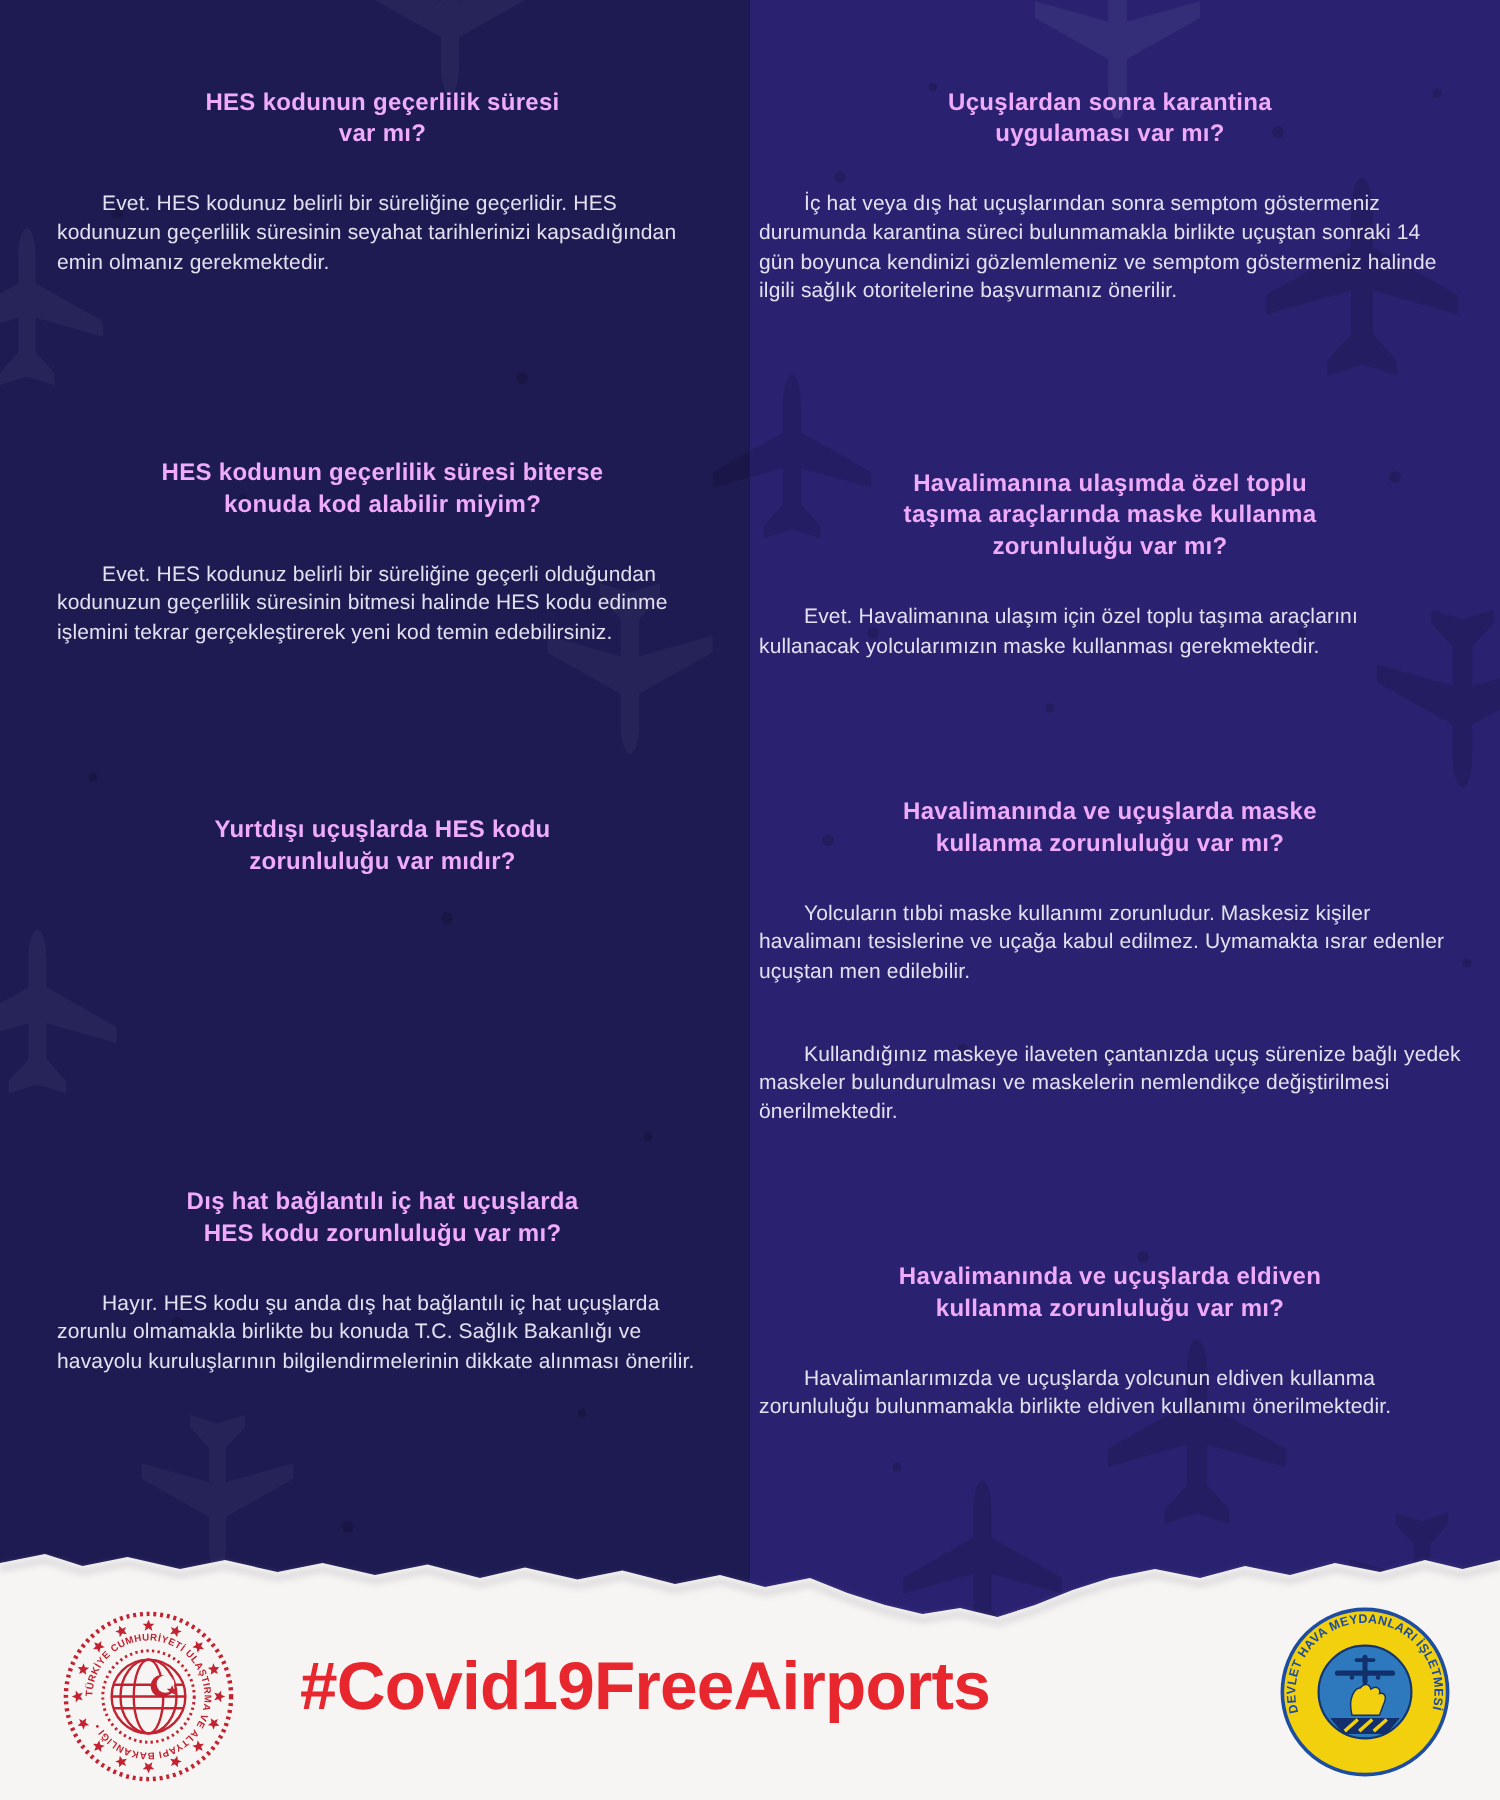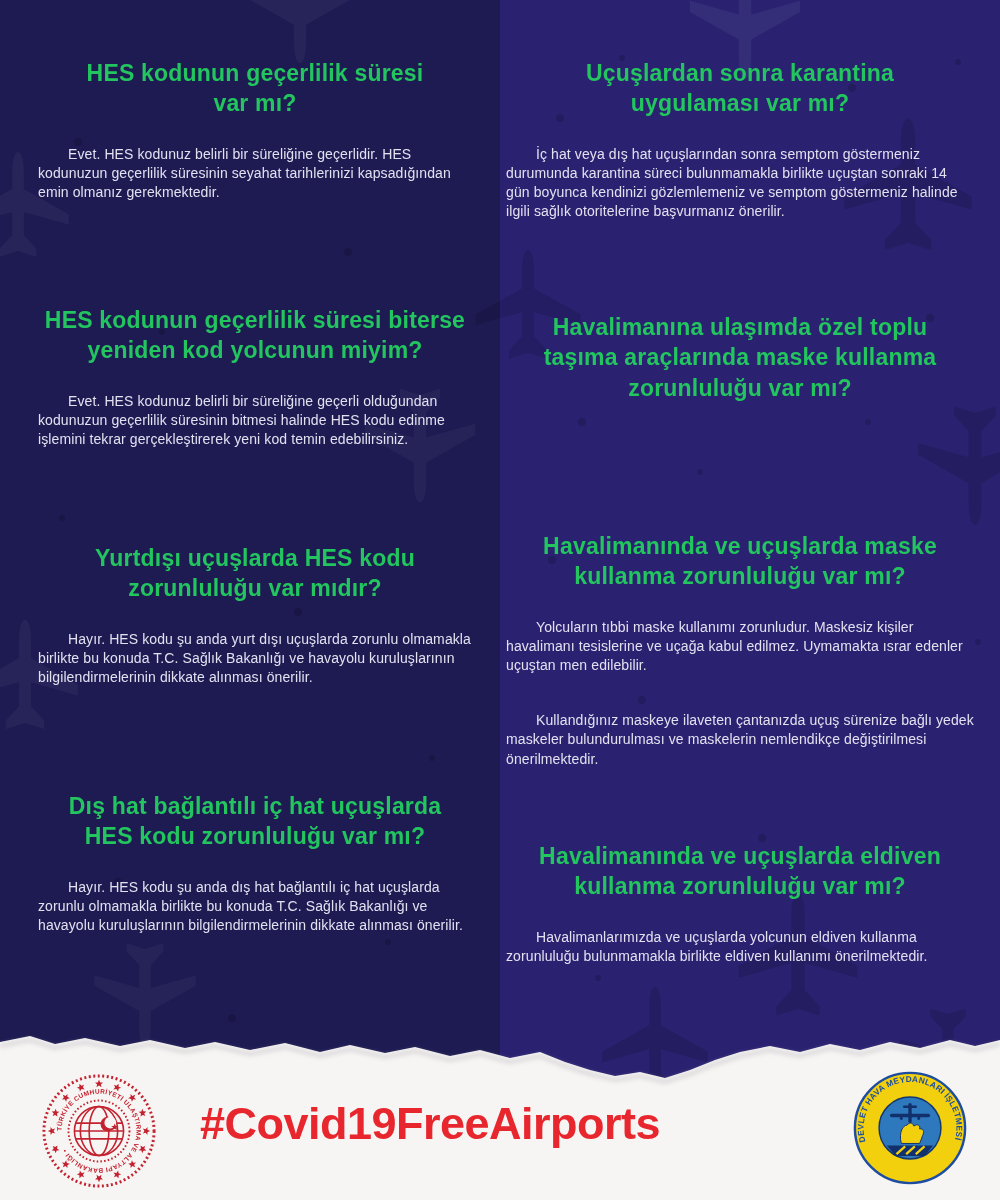--- a/index.html
+++ b/index.html
@@ -9,21 +9,21 @@
   }
   .col{position:absolute;top:0;height:1200px;}
   .col.left{left:0;width:500px;background:#1e1b53;}
   .col.right{left:500px;width:500px;background:#2a2271;}
   .pattern{position:absolute;left:0;top:0;z-index:1;pointer-events:none;}
   .faq-layer{position:absolute;left:0;top:0;width:1000px;height:1200px;z-index:2;}
   .qa{position:absolute;}
   .qa.lcol{left:38px;width:434px;}
   .qa.rcol{left:506px;width:468px;}
   .q{
-    margin:0;color:#22c55e;font-size:23px;font-weight:700;line-height:1.32;
+    margin:0;color:#f0abfc;font-size:16px;font-weight:700;line-height:1.32;
     text-align:center;white-space:pre-line;letter-spacing:.2px;
   }
   .a{
     margin:26px 0 0;color:#e3e1f0;font-size:14px;line-height:1.37;
     text-indent:30px;letter-spacing:.1px;
   }
   .a + .a{margin-top:36px;}
   .footer{position:absolute;left:0;top:1020px;width:1000px;height:180px;z-index:3;}
   .footer svg{position:absolute;left:0;top:0;}
   .hashtag{
@@ -88,43 +88,43 @@
 
   <div class="faq-layer">
 
     <section class="qa lcol" style="top:58px">
       <h2 class="q">HES kodunun geçerlilik süresi
 var mı?</h2>
       <p class="a">Evet. HES kodunuz belirli bir süreliğine geçerlidir. HES kodunuzun geçerlilik süresinin seyahat tarihlerinizi kapsadığından emin olmanız gerekmektedir.</p>
     </section>
     <section class="qa lcol" style="top:305px">
       <h2 class="q">HES kodunun geçerlilik süresi biterse
-yeniden kod yolcunun miyim?</h2>
+konuda kod alabilir miyim?</h2>
       <p class="a">Evet. HES kodunuz belirli bir süreliğine geçerli olduğundan kodunuzun geçerlilik süresinin bitmesi halinde HES kodu edinme işlemini tekrar gerçekleştirerek yeni kod temin edebilirsiniz.</p>
     </section>
     <section class="qa lcol" style="top:543px">
       <h2 class="q">Yurtdışı uçuşlarda HES kodu
 zorunluluğu var mıdır?</h2>
-      <p class="a">Hayır. HES kodu şu anda yurt dışı uçuşlarda zorunlu olmamakla birlikte bu konuda T.C. Sağlık Bakanlığı ve havayolu kuruluşlarının bilgilendirmelerinin dikkate alınması önerilir.</p>
     </section>
     <section class="qa lcol" style="top:791px">
       <h2 class="q">Dış hat bağlantılı iç hat uçuşlarda
 HES kodu zorunluluğu var mı?</h2>
       <p class="a">Hayır. HES kodu şu anda dış hat bağlantılı iç hat uçuşlarda zorunlu olmamakla birlikte bu konuda T.C. Sağlık Bakanlığı ve havayolu kuruluşlarının bilgilendirmelerinin dikkate alınması önerilir.</p>
     </section>
 
     <section class="qa rcol" style="top:58px">
       <h2 class="q">Uçuşlardan sonra karantina
 uygulaması var mı?</h2>
       <p class="a">İç hat veya dış hat uçuşlarından sonra semptom göstermeniz durumunda karantina süreci bulunmamakla birlikte uçuştan sonraki 14 gün boyunca kendinizi gözlemlemeniz ve semptom göstermeniz halinde ilgili sağlık otoritelerine başvurmanız önerilir.</p>
     </section>
     <section class="qa rcol" style="top:312px">
       <h2 class="q">Havalimanına ulaşımda özel toplu
 taşıma araçlarında maske kullanma
 zorunluluğu var mı?</h2>
+      <p class="a">Evet. Havalimanına ulaşım için özel toplu taşıma araçlarını kullanacak yolcularımızın maske kullanması gerekmektedir.</p>
     </section>
     <section class="qa rcol" style="top:531px">
       <h2 class="q">Havalimanında ve uçuşlarda maske
 kullanma zorunluluğu var mı?</h2>
       <p class="a">Yolcuların tıbbi maske kullanımı zorunludur. Maskesiz kişiler havalimanı tesislerine ve uçağa kabul edilmez. Uymamakta ısrar edenler uçuştan men edilebilir.</p>
       <p class="a">Kullandığınız maskeye ilaveten çantanızda uçuş sürenize bağlı yedek maskeler bulundurulması ve maskelerin nemlendikçe değiştirilmesi önerilmektedir.</p>
     </section>
     <section class="qa rcol" style="top:841px">
       <h2 class="q">Havalimanında ve uçuşlarda eldiven
 kullanma zorunluluğu var mı?</h2>

